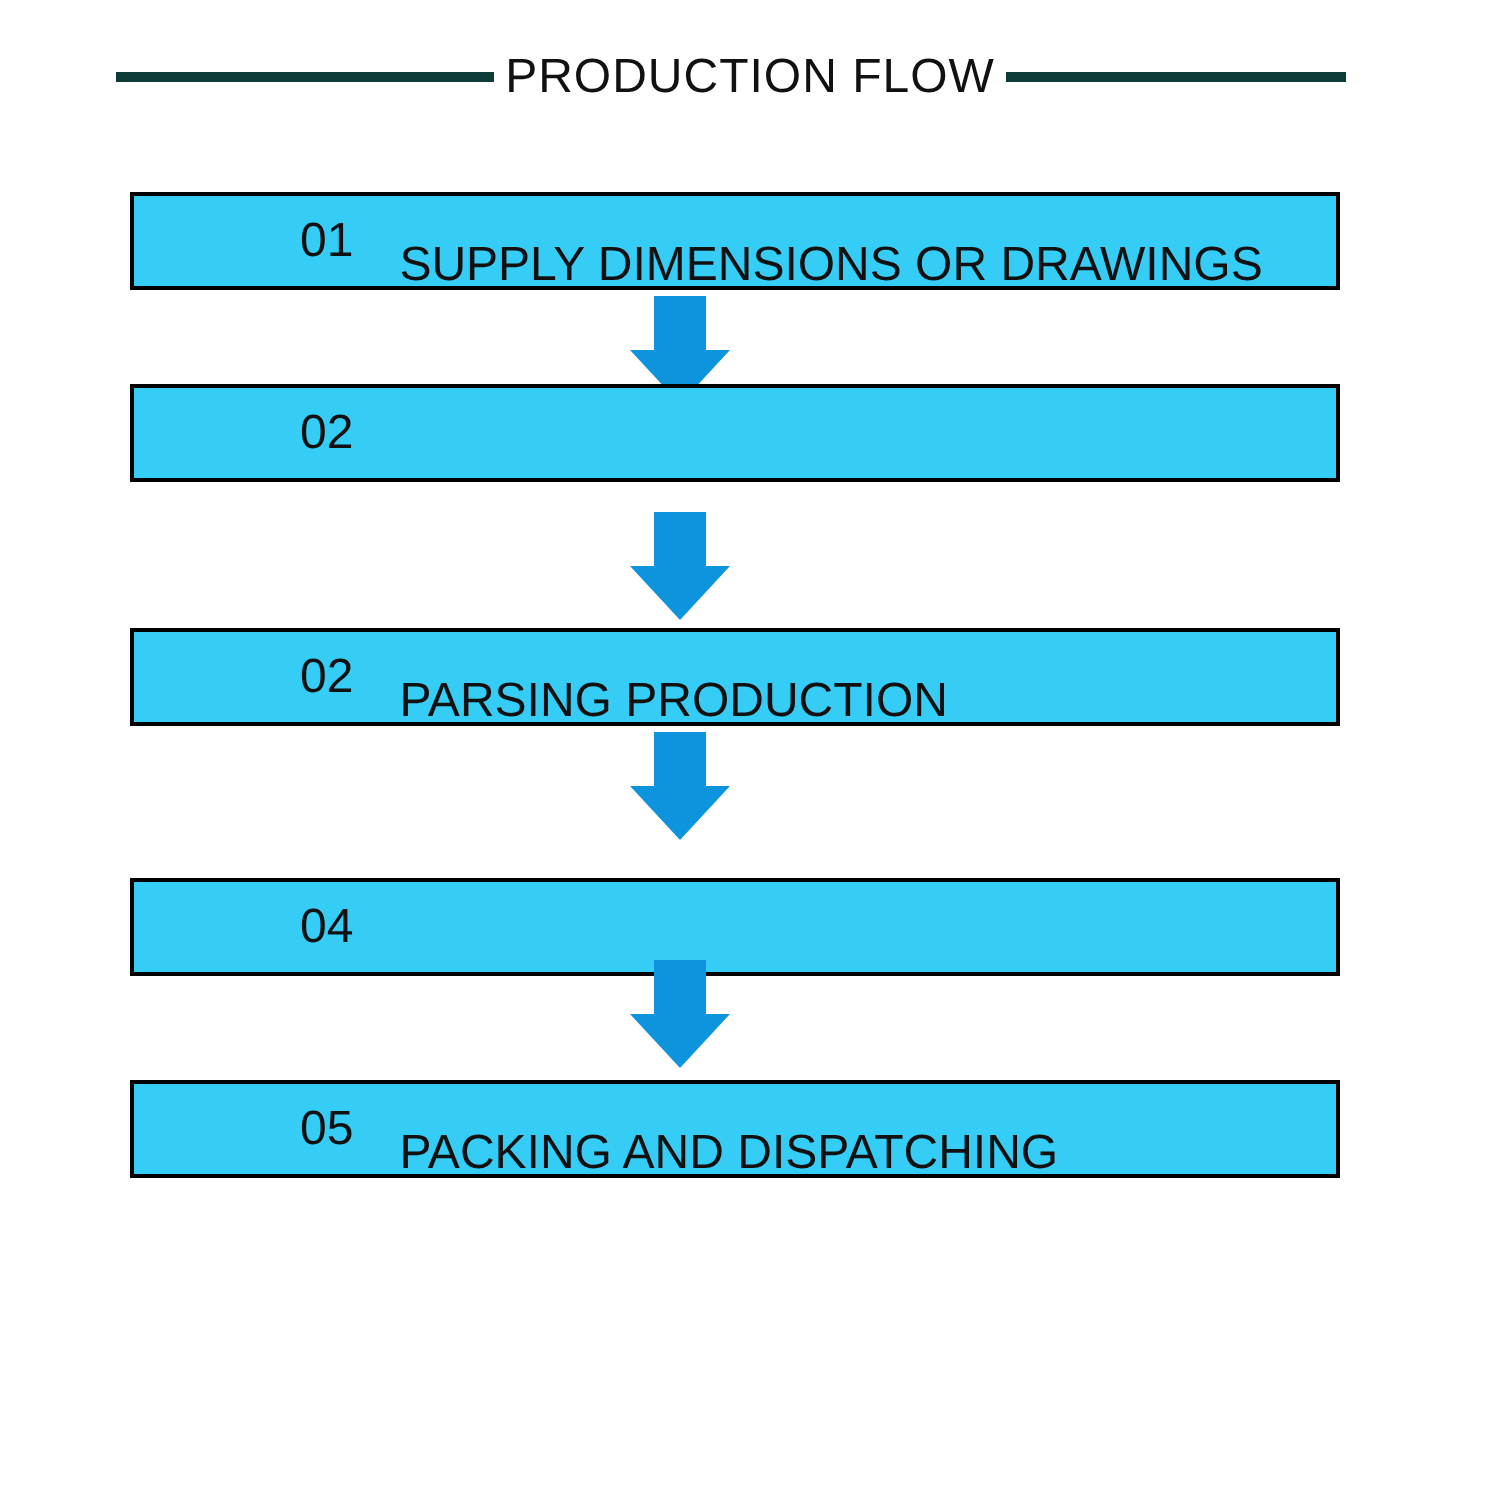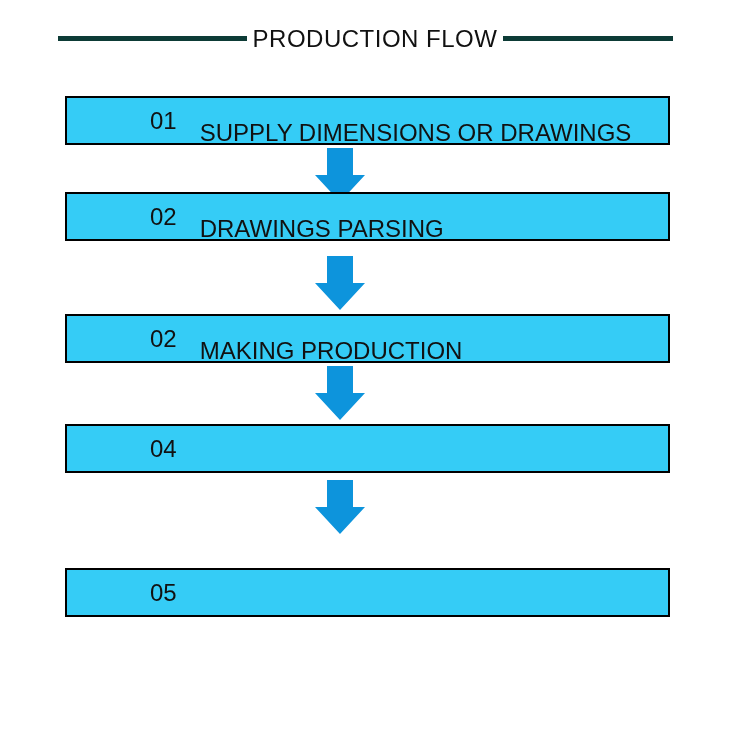--- a/index.html
+++ b/index.html
@@ -53,22 +53,22 @@
     font-size: 24px;
     color: var(--text-color, #111111);
     white-space: nowrap;
   }
   .flow-box .step-number { flex: 0 0 auto; }
   .flow-box .step-label  { margin-left: 23px; flex: 0 0 auto; margin-top: 25px; }
 
   .flow-box.pos-1 { top: 96px; }
   .flow-box.pos-2 { top: 192px; }
   .flow-box.pos-3 { top: 314px; }
-  .flow-box.pos-4 { top: 424px; }
-  .flow-box.pos-5 { top: 568px; }
+  .flow-box.pos-4 { top: 439px; }
+  .flow-box.pos-5 { top: 540px; }
 
   
   .flow-arrow {
     position: absolute;
     left: 315px;
     width: 50px;
     height: 54px;
   }
   .flow-arrow.pos-1 { top: 148px; }
   .flow-arrow.pos-2 { top: 256px; }
@@ -94,47 +94,47 @@
   </div>
 
   <div class="flow-arrow pos-1">
     <svg viewBox="0 0 50 54" xmlns="http://www.w3.org/2000/svg" aria-hidden="true">
       <polygon points="12,0 38,0 38,27 50,27 25,54 0,27 12,27"></polygon>
     </svg>
   </div>
 
   <div class="flow-box pos-2">
     <span class="step-number">02</span>
-    <span class="step-label">DRAWINGS PARSING</span>
   </div>
 
   <div class="flow-arrow pos-2">
     <svg viewBox="0 0 50 54" xmlns="http://www.w3.org/2000/svg" aria-hidden="true">
       <polygon points="12,0 38,0 38,27 50,27 25,54 0,27 12,27"></polygon>
     </svg>
   </div>
 
   <div class="flow-box pos-3">
     <span class="step-number">02</span>
-    <span class="step-label">MAKING PRODUCTION</span>
+    <span class="step-label">PARSING PRODUCTION</span>
   </div>
 
   <div class="flow-arrow pos-3">
     <svg viewBox="0 0 50 54" xmlns="http://www.w3.org/2000/svg" aria-hidden="true">
       <polygon points="12,0 38,0 38,27 50,27 25,54 0,27 12,27"></polygon>
     </svg>
   </div>
 
   <div class="flow-box pos-4">
     <span class="step-number">04</span>
   </div>
 
   <div class="flow-arrow pos-4">
     <svg viewBox="0 0 50 54" xmlns="http://www.w3.org/2000/svg" aria-hidden="true">
       <polygon points="12,0 38,0 38,27 50,27 25,54 0,27 12,27"></polygon>
     </svg>
   </div>
 
   <div class="flow-box pos-5">
     <span class="step-number">05</span>
+    <span class="step-label">PACKING AND DISPATCHING</span>
   </div>
 
 </div>
 
 </body></html>

